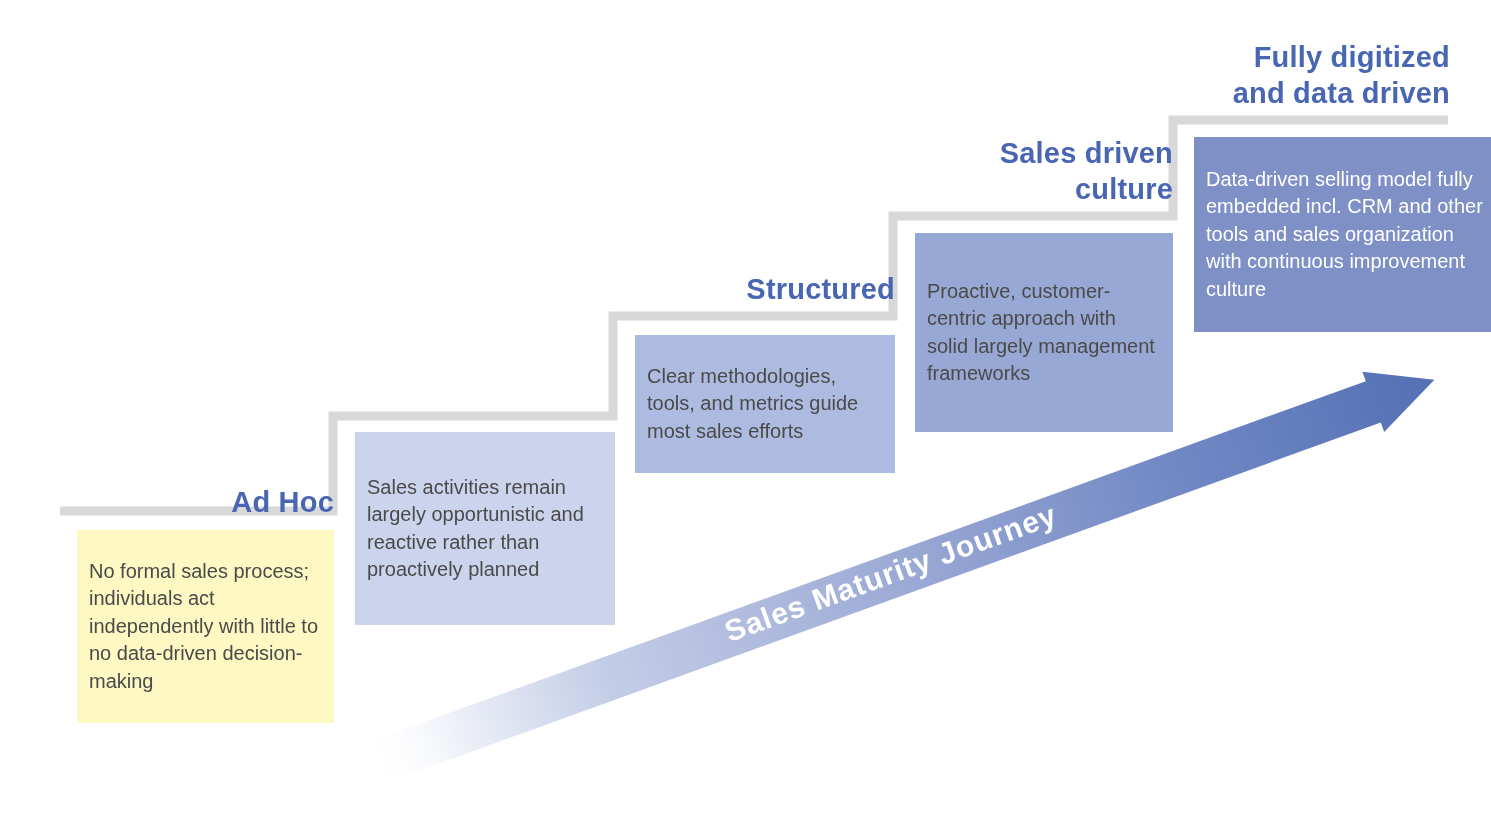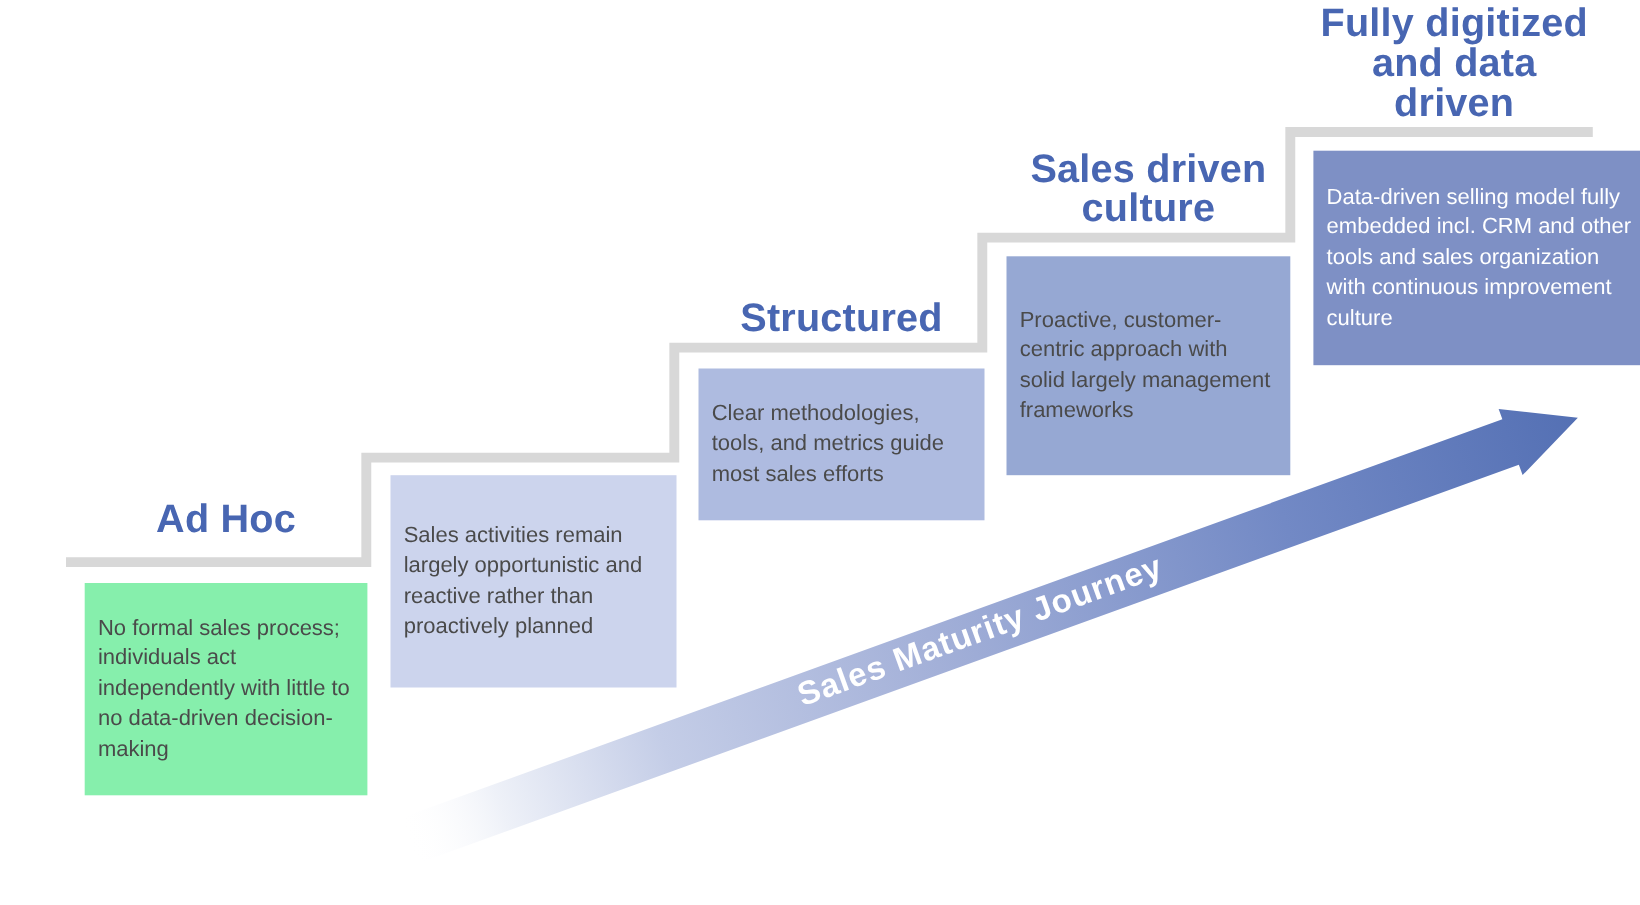--- a/index.html
+++ b/index.html
@@ -15,40 +15,40 @@
     background: #ffffff;
     overflow: hidden;
   }
   .layer {
     position: absolute;
     left: 0;
     top: 0;
   }
   .stage-title {
     position: absolute;
-    font-size: 36px;
+    font-size: 29px;
     font-weight: bold;
     line-height: 36px;
-    text-align: center;
+    text-align: right;
     letter-spacing: 0.2px;
   }
   .stage-box {
     position: absolute;
     display: flex;
     align-items: center;
     box-sizing: border-box;
     padding: 10px 12px;
   }
   .stage-box p {
     margin: 0;
     font-size: 20px;
     line-height: 27.5px;
   }
   
-  .t1 { left: 77px;  width: 257px; bottom: 333px; }
+  .t1 { left: 77px;  width: 257px; bottom: 303px; }
   .b1 { left: 77px;  top: 530px;  width: 257px; height: 193px; }
   
   .t2 { left: 355px; width: 260px; bottom: 416px; }
   .b2 { left: 355px; top: 432px;  width: 260px; height: 193px; }
   
   .t3 { left: 635px; width: 260px; bottom: 516px; }
   .b3 { left: 635px; top: 335px;  width: 260px; height: 138px; }
   
   .t4 { left: 915px; width: 258px; bottom: 616px; }
   .b4 { left: 915px; top: 233px;  width: 258px; height: 199px; }
@@ -75,21 +75,21 @@
 
     <path d="M 60 511 H 333 V 416 H 613 V 316 H 893 V 216 H 1173 V 120 H 1448" fill="none" stroke-width="9" stroke-linejoin="miter" stroke="#d8d8d8"></path>
 
     <g transform="translate(370,765) rotate(-19.9)">
       <polygon points="0,-22 1067,-22 1067,-32 1132,0 1067,32 1067,22 0,22" fill="url(#arrowGrad)"></polygon>
       <text x="555" y="7" text-anchor="middle" font-family="Liberation Sans, DejaVu Sans, sans-serif" font-size="30" font-weight="bold" letter-spacing="1" fill="#ffffff">Sales Maturity Journey</text>
     </g>
   </svg>
 
   <div class="stage-title t1" style="color: rgb(72, 102, 178);">Ad Hoc</div>
-  <div class="stage-box b1" style="background: #86efac;">
+  <div class="stage-box b1" style="background: #fef9c3;">
     <p style="color: rgb(74, 74, 74);">No formal sales process; individuals act independently with little to no data-driven decision-making</p>
   </div>
 
   <div class="stage-box b2" style="background: rgb(204, 212, 237);">
     <p style="color: rgb(74, 74, 74);">Sales activities remain largely opportunistic and reactive rather than proactively planned</p>
   </div>
 
   <div class="stage-title t3" style="color: rgb(72, 102, 178);">Structured</div>
   <div class="stage-box b3" style="background: rgb(174, 187, 224);">
     <p style="color: rgb(74, 74, 74);">Clear methodologies, tools, and metrics guide most sales efforts</p>

